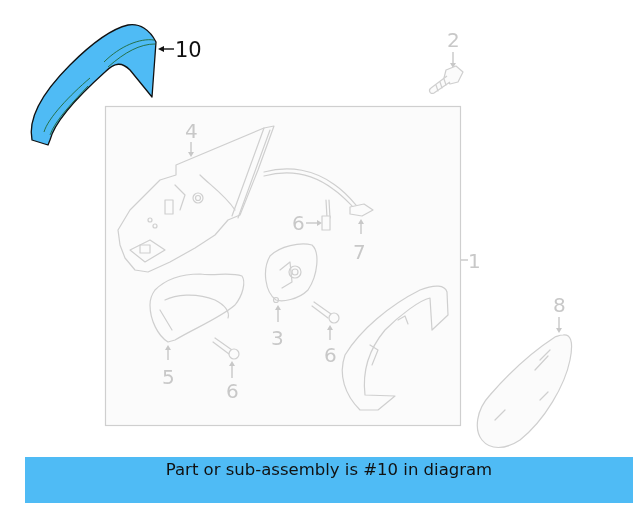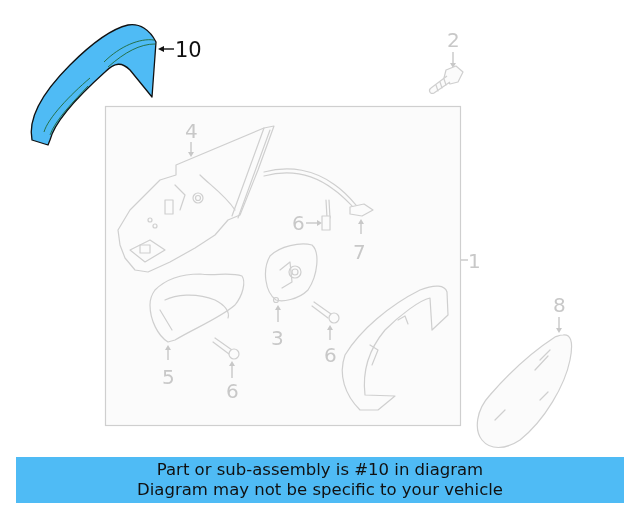--- a/index.html
+++ b/index.html
@@ -5,21 +5,21 @@
   html, body { margin: 0; padding: 0; background: #ffffff; }
   body { width: 640px; height: 512px; position: relative; overflow: hidden; font-family: "DejaVu Sans", sans-serif; }
   #diagram { position: absolute; left: 0; top: 0; width: 640px; height: 512px; }
   .callout { font-family: "DejaVu Sans", sans-serif; font-size: 20px; fill: #c8c8c8; }
   .callout-active { font-family: "DejaVu Sans", sans-serif; font-size: 21px; fill: #111111; }
   .ghost { fill: none; stroke: #cfcfcf; stroke-width: 1.2; stroke-linejoin: round; stroke-linecap: round; }
   .ghost-fill { fill: #fbfbfb; stroke: #cfcfcf; stroke-width: 1.2; stroke-linejoin: round; }
   .leader { stroke: #c8c8c8; stroke-width: 1.4; fill: none; }
   .leader-active { stroke: #111111; stroke-width: 1.4; fill: none; }
   #banner {
-    position: absolute; left: 16px; top: 457px; width: 608px; height: 46px;
+    position: absolute; left: 25px; top: 457px; width: 608px; height: 46px;
     background: #4fbbf5; color: #111111; text-align: center;
     font-family: "DejaVu Sans", sans-serif; font-size: 16.5px; line-height: 20px;
     padding-top: 3px; box-sizing: border-box;
   }
   #banner div { white-space: nowrap; }
 </style>
 </head>
 <body>
 
 <svg id="diagram" viewBox="0 0 640 512" xmlns="http://www.w3.org/2000/svg">
@@ -136,14 +136,13 @@
     <text class="callout" x="553" y="312">8</text>
     <line x1="559" y1="317" x2="559" y2="331" class="leader"></line>
     <path d="M 556 328 L 562 328 L 559 333 Z" fill="#c8c8c8"></path>
     <path d="M 563 335 C 570 334, 574 340, 570 360 C 565 385, 545 420, 520 440 C 505 450, 490 450, 482 440 C 474 430, 476 410, 490 395 C 510 372, 535 350, 555 337 C 558 336, 560 335, 563 335 Z" class="ghost-fill"></path>
     <path d="M 540 360 L 550 350 M 535 370 L 548 356 M 495 420 L 505 410 M 540 400 L 548 392" class="ghost"></path>
   </g>
 </svg>
 
 <div id="banner">
   <div>Part or sub-assembly is #10 in diagram</div>
-  <div>Diagram may not be specific to your vehicle</div>
 </div>
 
 </body></html>

